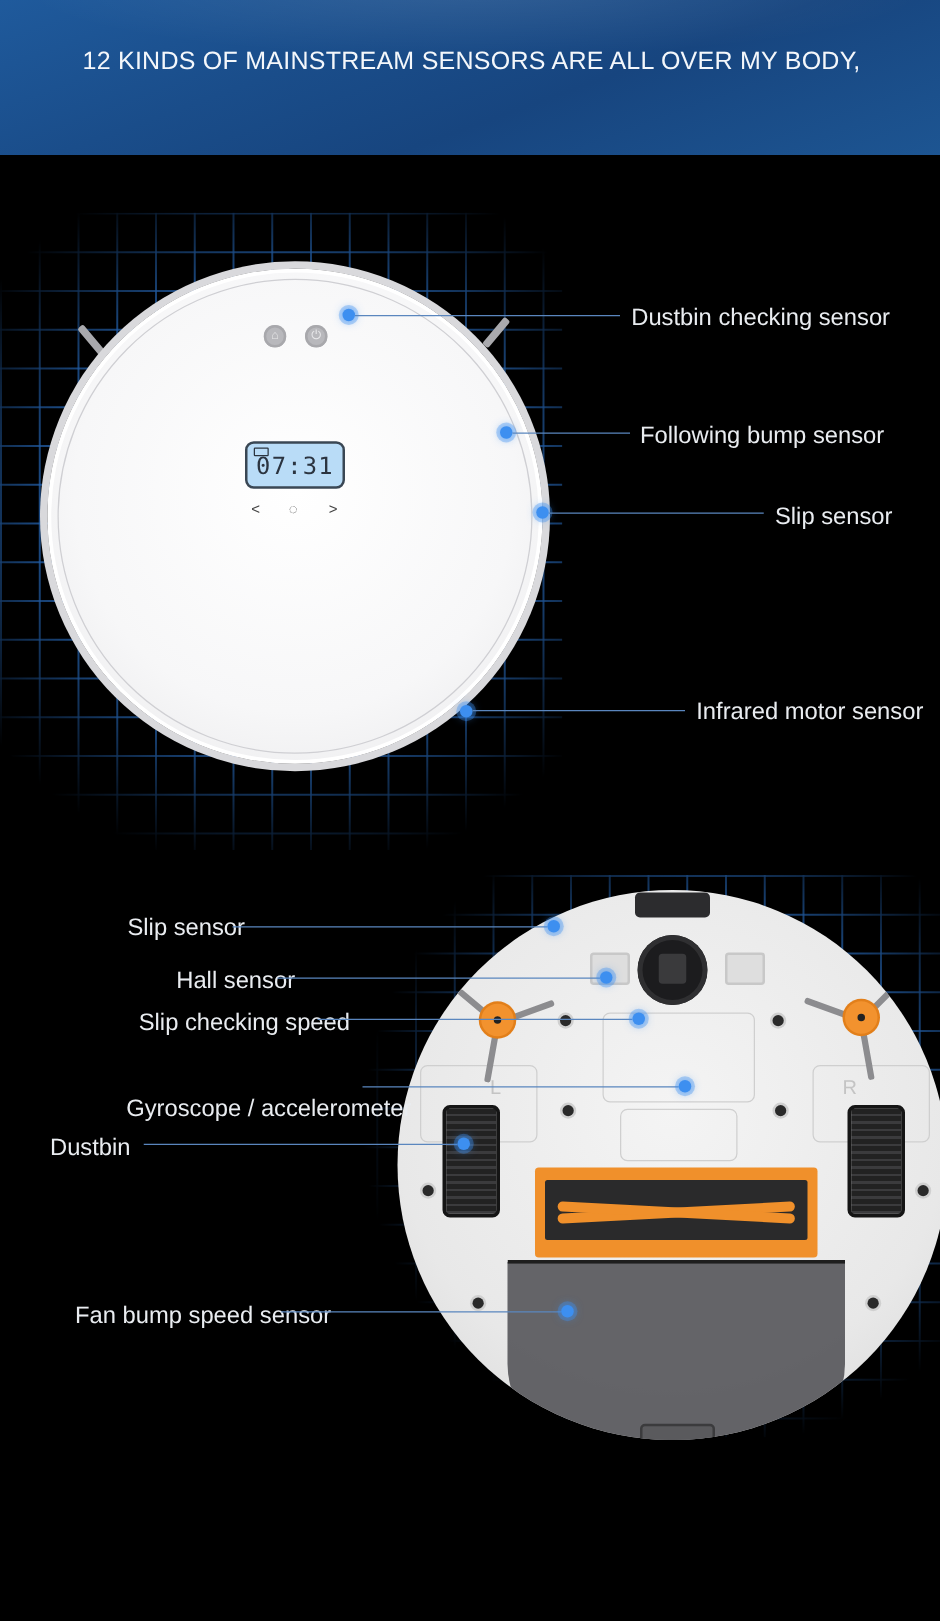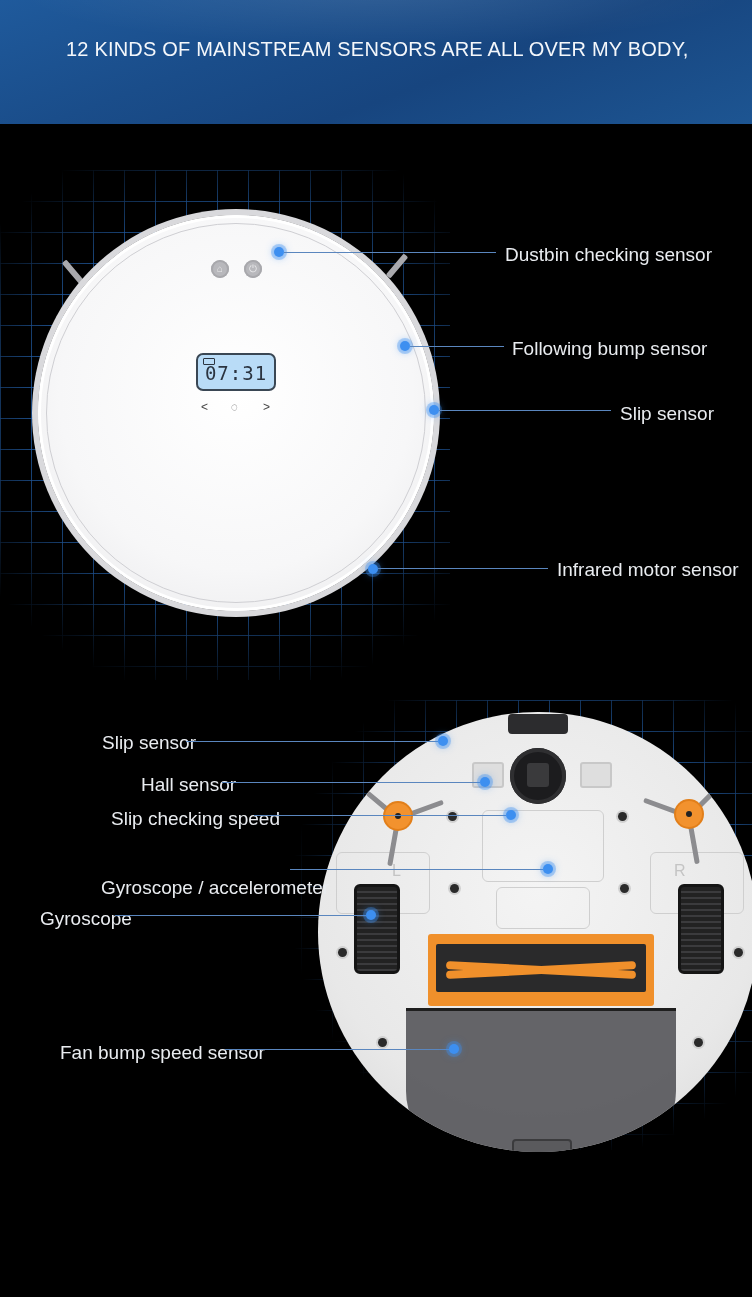--- a/index.html
+++ b/index.html
@@ -152,19 +152,19 @@
 <div class="sensor-dot" style="left:480px;top:777px;"></div>
 
 <div class="label" style="left:111px;top:808px;">Slip checking speed</div>
 <div class="leader" style="left:254px;top:815px;width:252px;"></div>
 <div class="sensor-dot" style="left:506px;top:810px;"></div>
 
 <div class="label" style="left:101px;top:861px;margin-top:16px;">Gyroscope / accelerometer</div>
 <div class="leader" style="left:290px;top:869px;width:253px;"></div>
 <div class="sensor-dot" style="left:543px;top:864px;"></div>
 
-<div class="label" style="left:40px;top:908px;">Gyroscope</div>
+<div class="label" style="left:40px;top:908px;">Dustbin</div>
 <div class="leader" style="left:115px;top:915px;width:251px;"></div>
 <div class="sensor-dot" style="left:366px;top:910px;"></div>
 
 <div class="label" style="left:60px;top:1042px;">Fan bump speed sensor</div>
 <div class="leader" style="left:225px;top:1049px;width:224px;"></div>
 <div class="sensor-dot" style="left:449px;top:1044px;"></div>
 
 </body></html>

